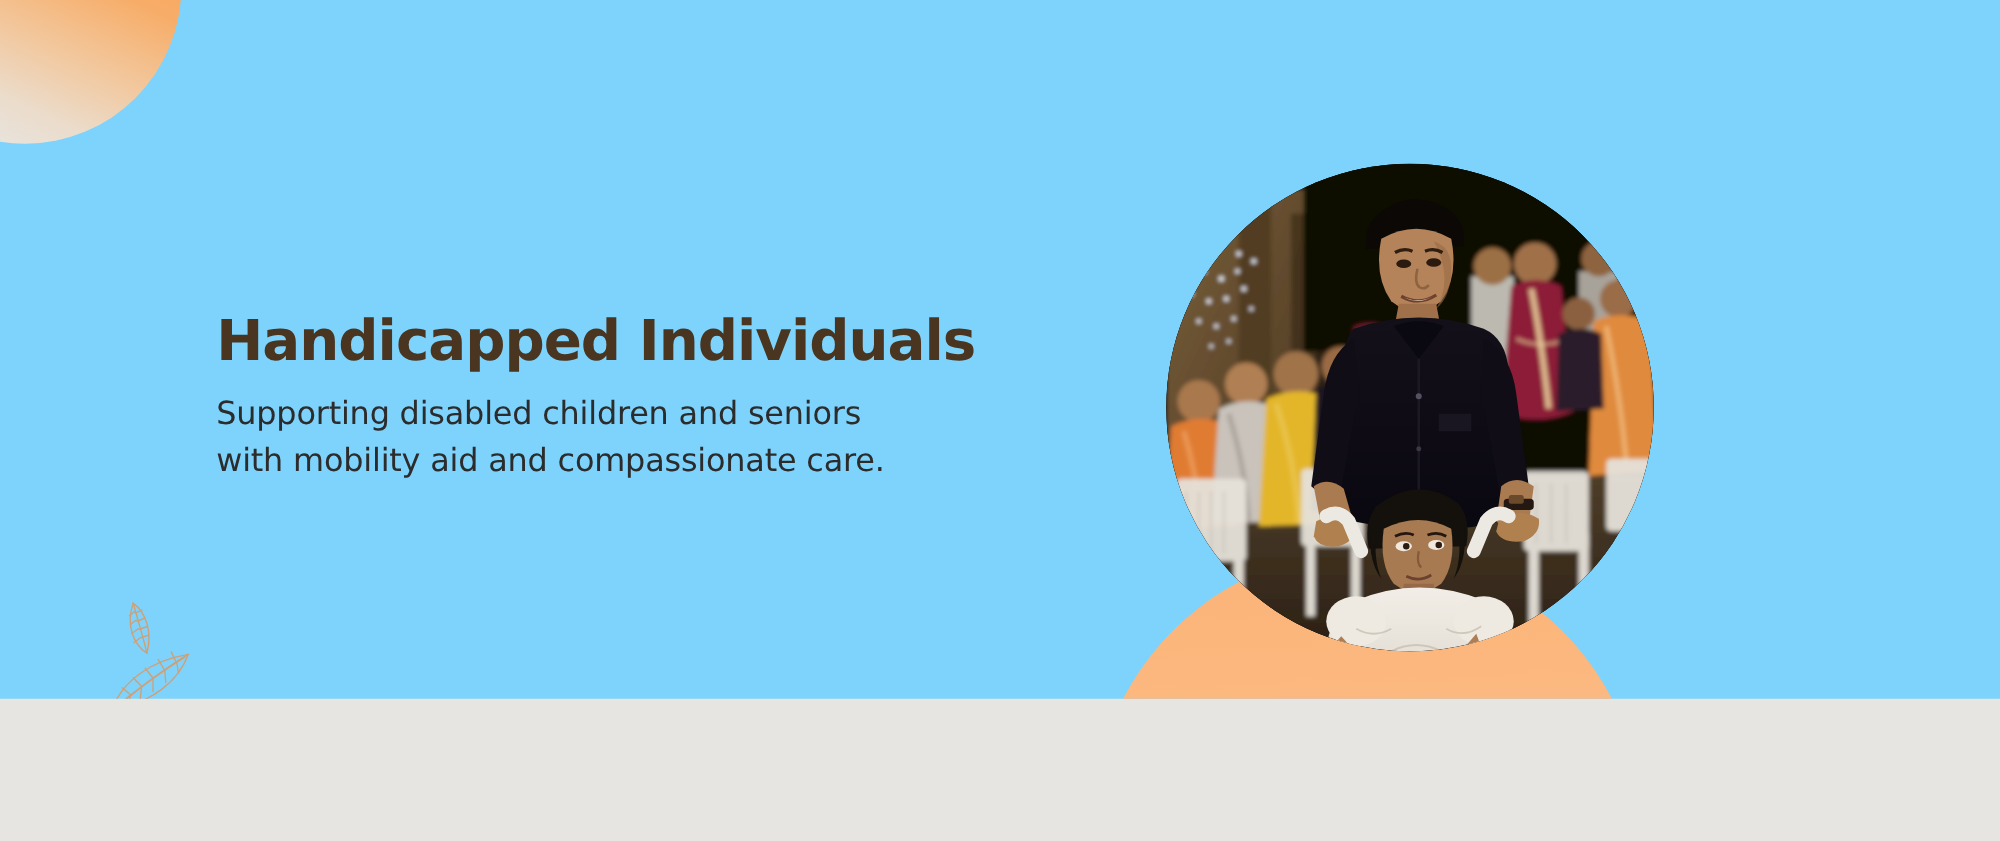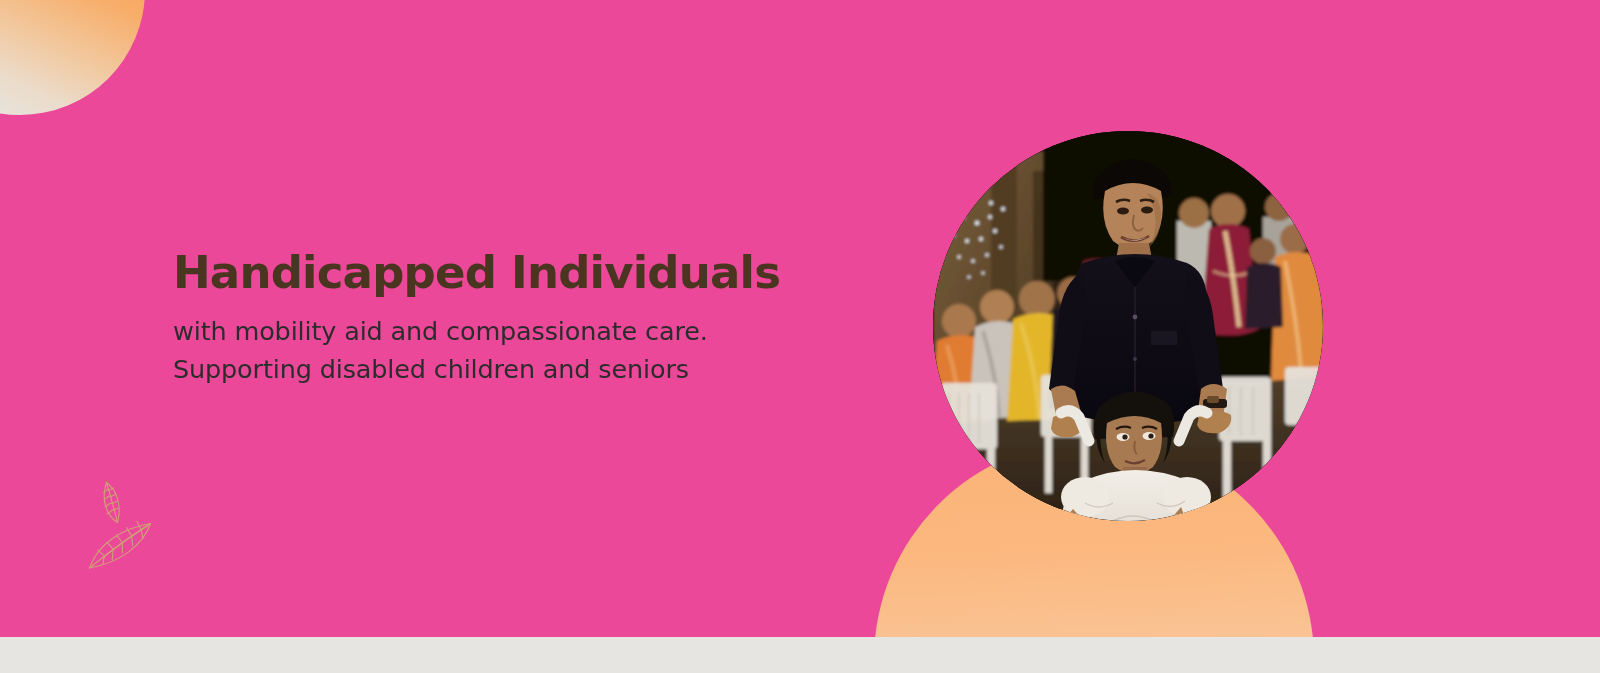--- a/index.html
+++ b/index.html
@@ -12,22 +12,22 @@
   }
 
   body {
     font-family:"Liberation Sans", sans-serif;
     background:#e7e5e1;
   }
 
   #banner {
     position:relative;
     width:1600px;
-    height:637px;
-    background:#ec4899;
+    height:559px;
+    background:#7dd3fc;
     overflow:hidden;
     padding-left:10px;
   }
 
   
   .blob {
     position:absolute;
     border-radius:50%;
     pointer-events:none;
   }
@@ -383,18 +383,18 @@
       </g>
 
       <rect width="390" height="390" fill="none"></rect>
       <circle cx="195" cy="195" r="195" fill="none" stroke="#0a0705" stroke-width="0" opacity="0"></circle>
     </svg>
   </div>
 
   <div id="text-block">
     <h1 id="headline">Handicapped Individuals</h1>
     <p id="subheadline">
+      <span class="line">Supporting disabled children and seniors</span>
       <span class="line">with mobility aid and compassionate care.</span>
-      <span class="line">Supporting disabled children and seniors</span>
     </p>
   </div>
 
 </div>
 
 </body></html>

